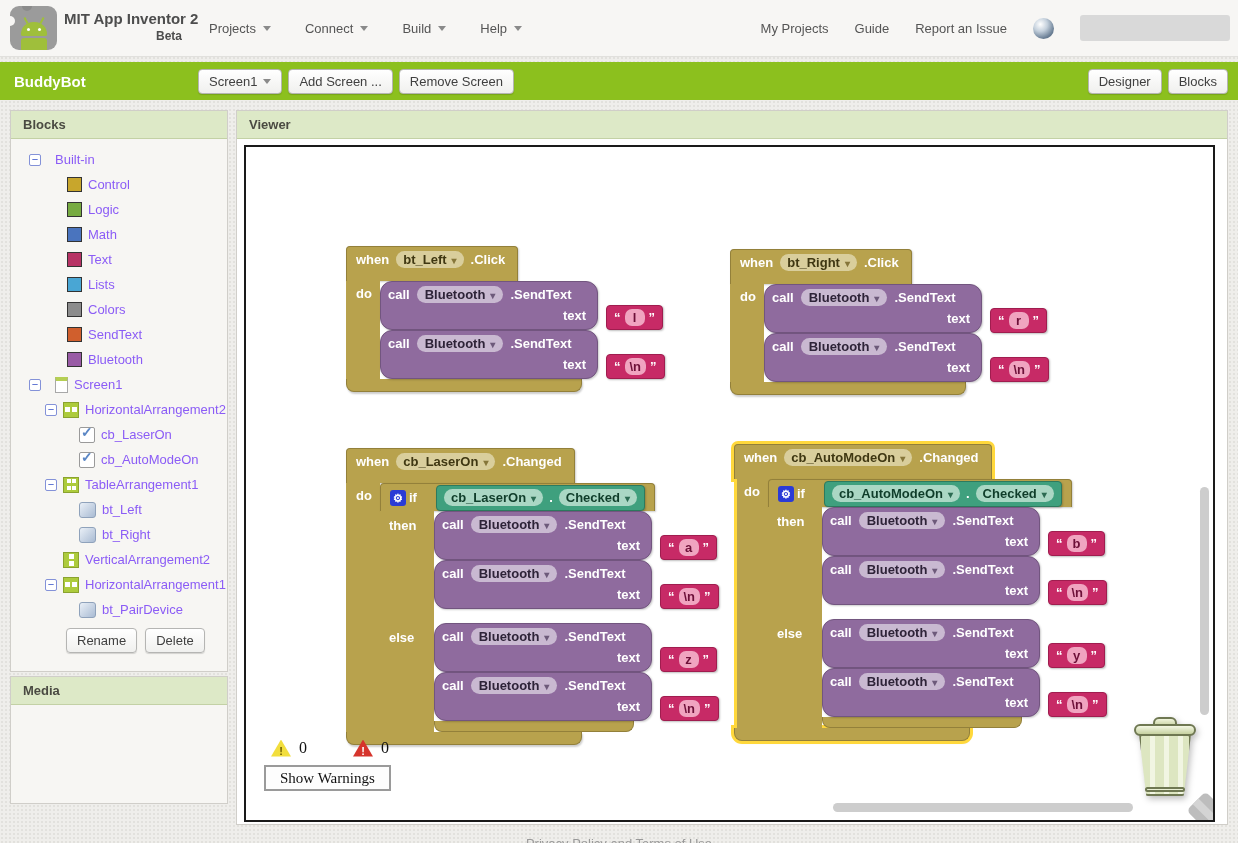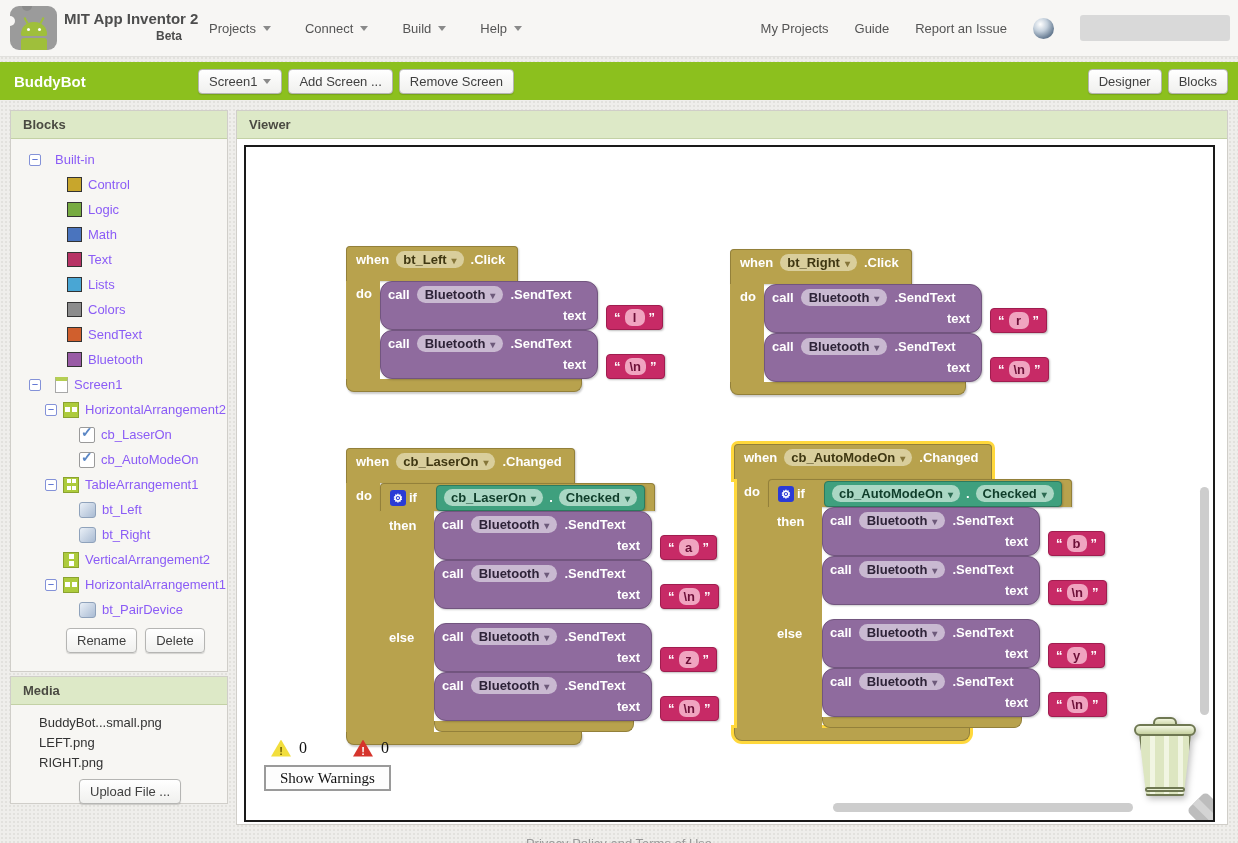--- a/index.html
+++ b/index.html
@@ -316,26 +316,20 @@
       </div>
     <div class="treebtns">
       <button class="btn">Rename</button>
       <button class="btn">Delete</button>
     </div>
   </div>
 </div>
 
 <div class="panel mediapanel">
   <div class="panel-h">Media</div>
-  <div class="mediabody">
-    <div class="mfile">BuddyBot...small.png</div>
-    <div class="mfile">LEFT.png</div>
-    <div class="mfile">RIGHT.png</div>
-    <div class="uploadwrap"><button class="btn">Upload File ...</button></div>
-  </div>
 </div>
 
 <div class="panel viewerpanel">
   <div class="panel-h">Viewer</div>
   <div class="canvas">
 
     <div class="blk" style="left:100px;top:99px">
       <div class="g-head">
         <span class="lbl">when</span>
         <span class="g-field">

